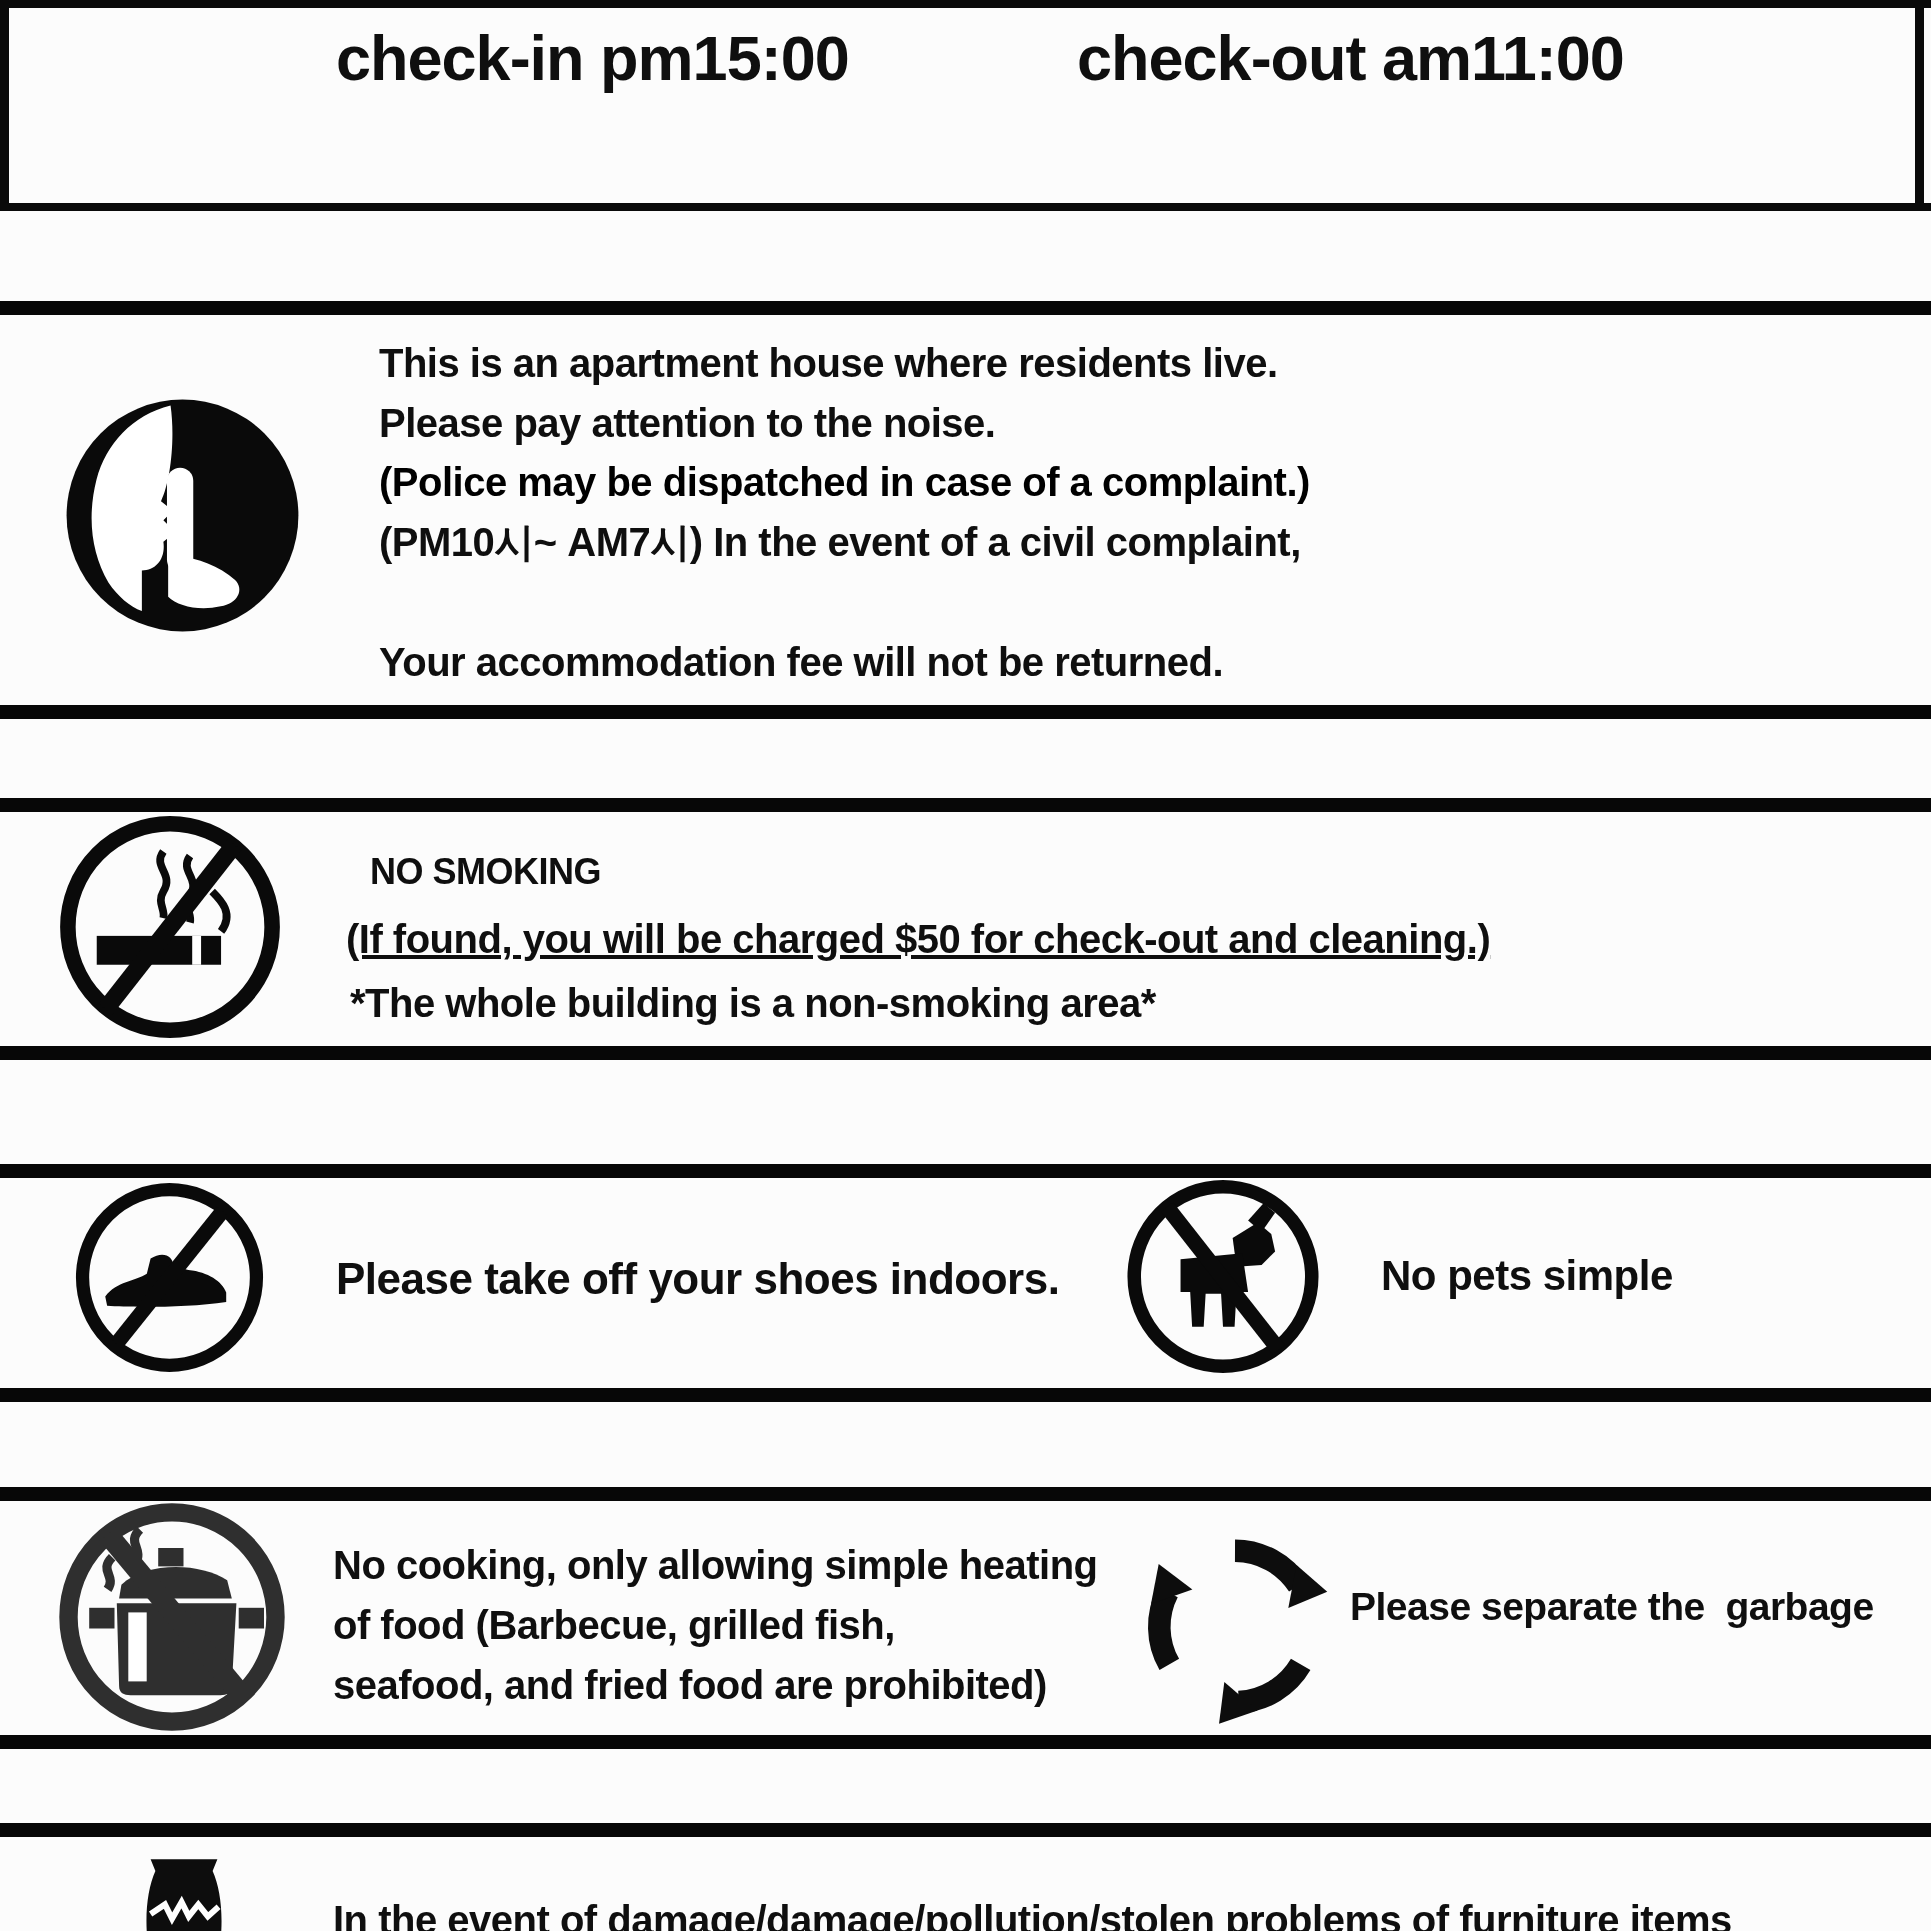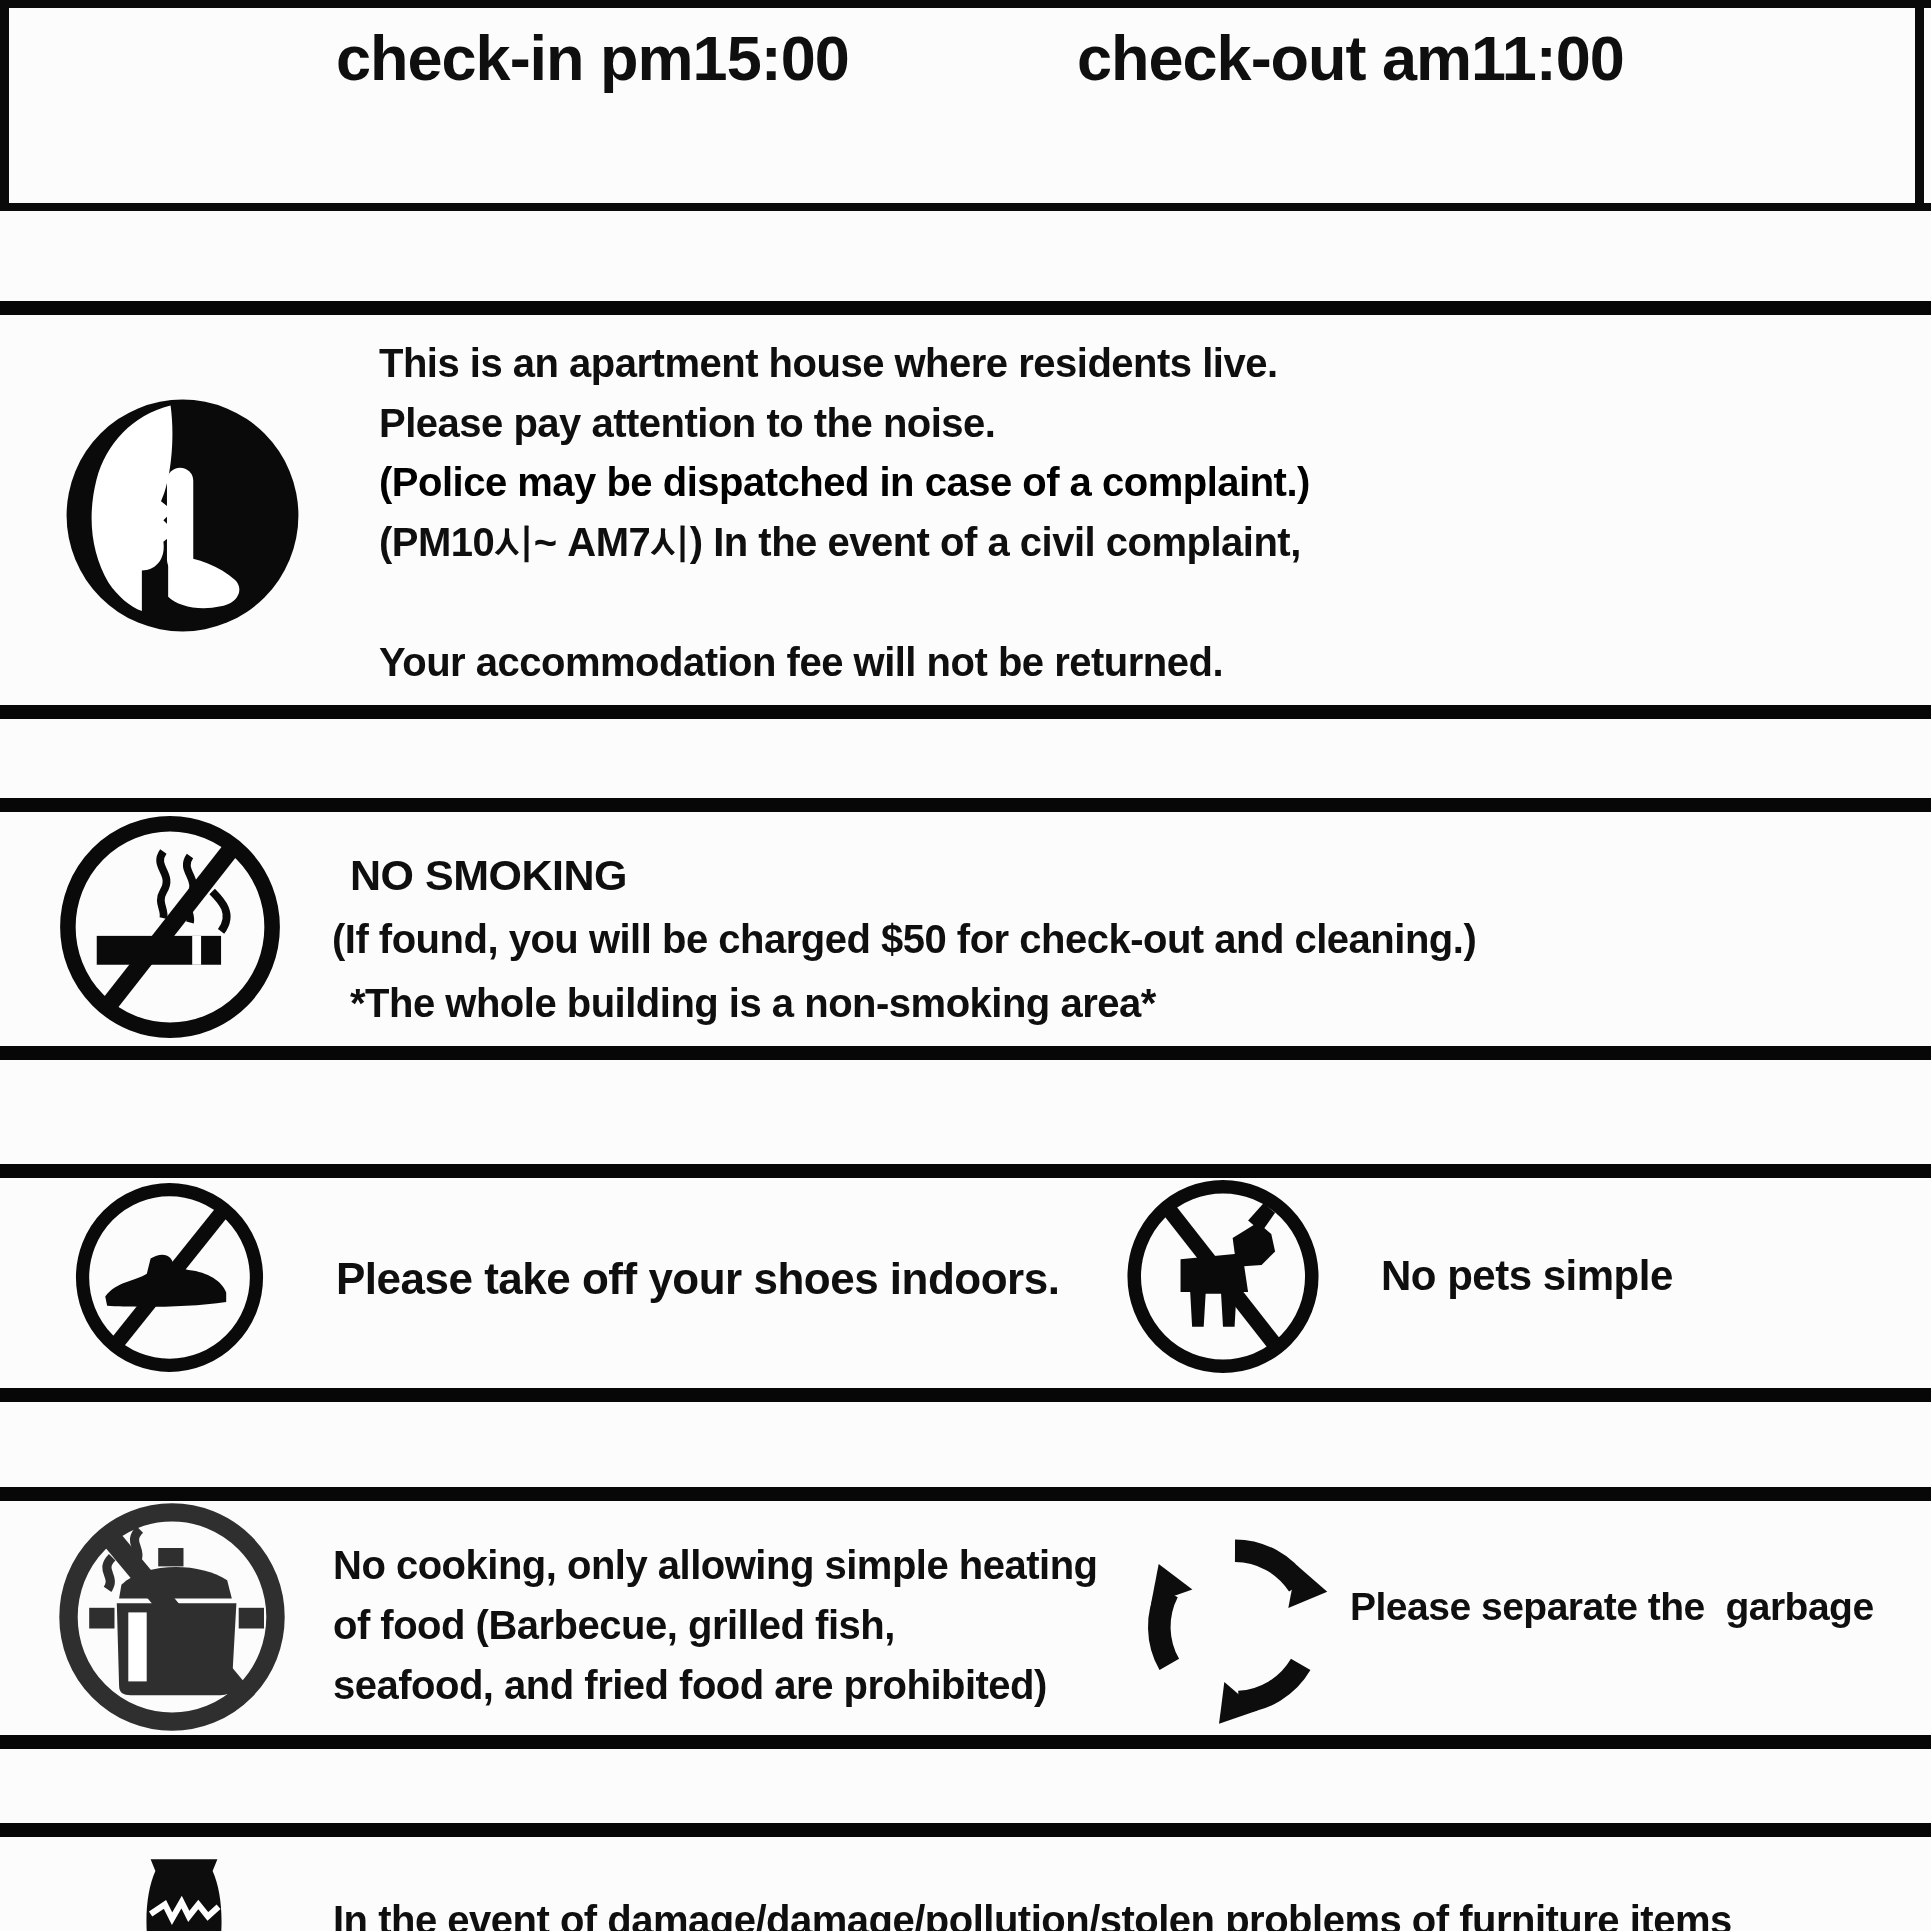--- a/index.html
+++ b/index.html
@@ -66,22 +66,22 @@
       <g fill="none" stroke="#0a0a0a" stroke-width="3.5">
         <path d="M47,16 C42,23 52,26 47,34 C44,39 48,42 47,46"></path>
         <path d="M59,18 C54,25 64,28 59,36 C56,41 60,44 59,48"></path>
         <path d="M73,52 C79,44 73,38 69,34"></path>
       </g>
       <rect x="17" y="54" width="56" height="13" fill="#0a0a0a"></rect>
       <rect x="60" y="54" width="4" height="13" fill="#ffffff"></rect>
       <line x1="79" y1="13" x2="21" y2="87" stroke="#0a0a0a" stroke-width="8"></line>
     </svg>
   </div>
-  <div class="abs txt" style="left:350px;top:854px;font-size:43px;">NO SMOKING</div>
-  <div class="abs txt body-line" style="left:332px;top:919px;">(If found, you will be charged $50 for check-out and cleaning.)</div>
+  <div class="abs txt" style="left:370px;top:854px;font-size:36px;">NO SMOKING</div>
+  <div class="abs txt body-line" style="left:346px;top:919px;text-decoration:underline;">(If found, you will be charged $50 for check-out and cleaning.)</div>
   <div class="abs txt body-line" style="left:350px;top:983px;">*The whole building is a non-smoking area*</div>
 
   <div class="abs" style="left:68px;top:1183px;width:203px;height:189px;">
     <svg viewBox="0 0 100 100" width="203" height="189">
       <ellipse cx="50" cy="50" rx="46" ry="46.5" fill="none" stroke="#0a0a0a" stroke-width="7"></ellipse>
       <path d="M16,60 C22,52 32,52 38,48 L40,40 C46,36 52,38 52,44 L60,46
                C70,47 78,52 80,58 L80,63 C60,66 30,66 17,65 Z" fill="#0a0a0a"></path>
       <line x1="78" y1="15" x2="22" y2="85" stroke="#0a0a0a" stroke-width="8"></line>
     </svg>
   </div>

